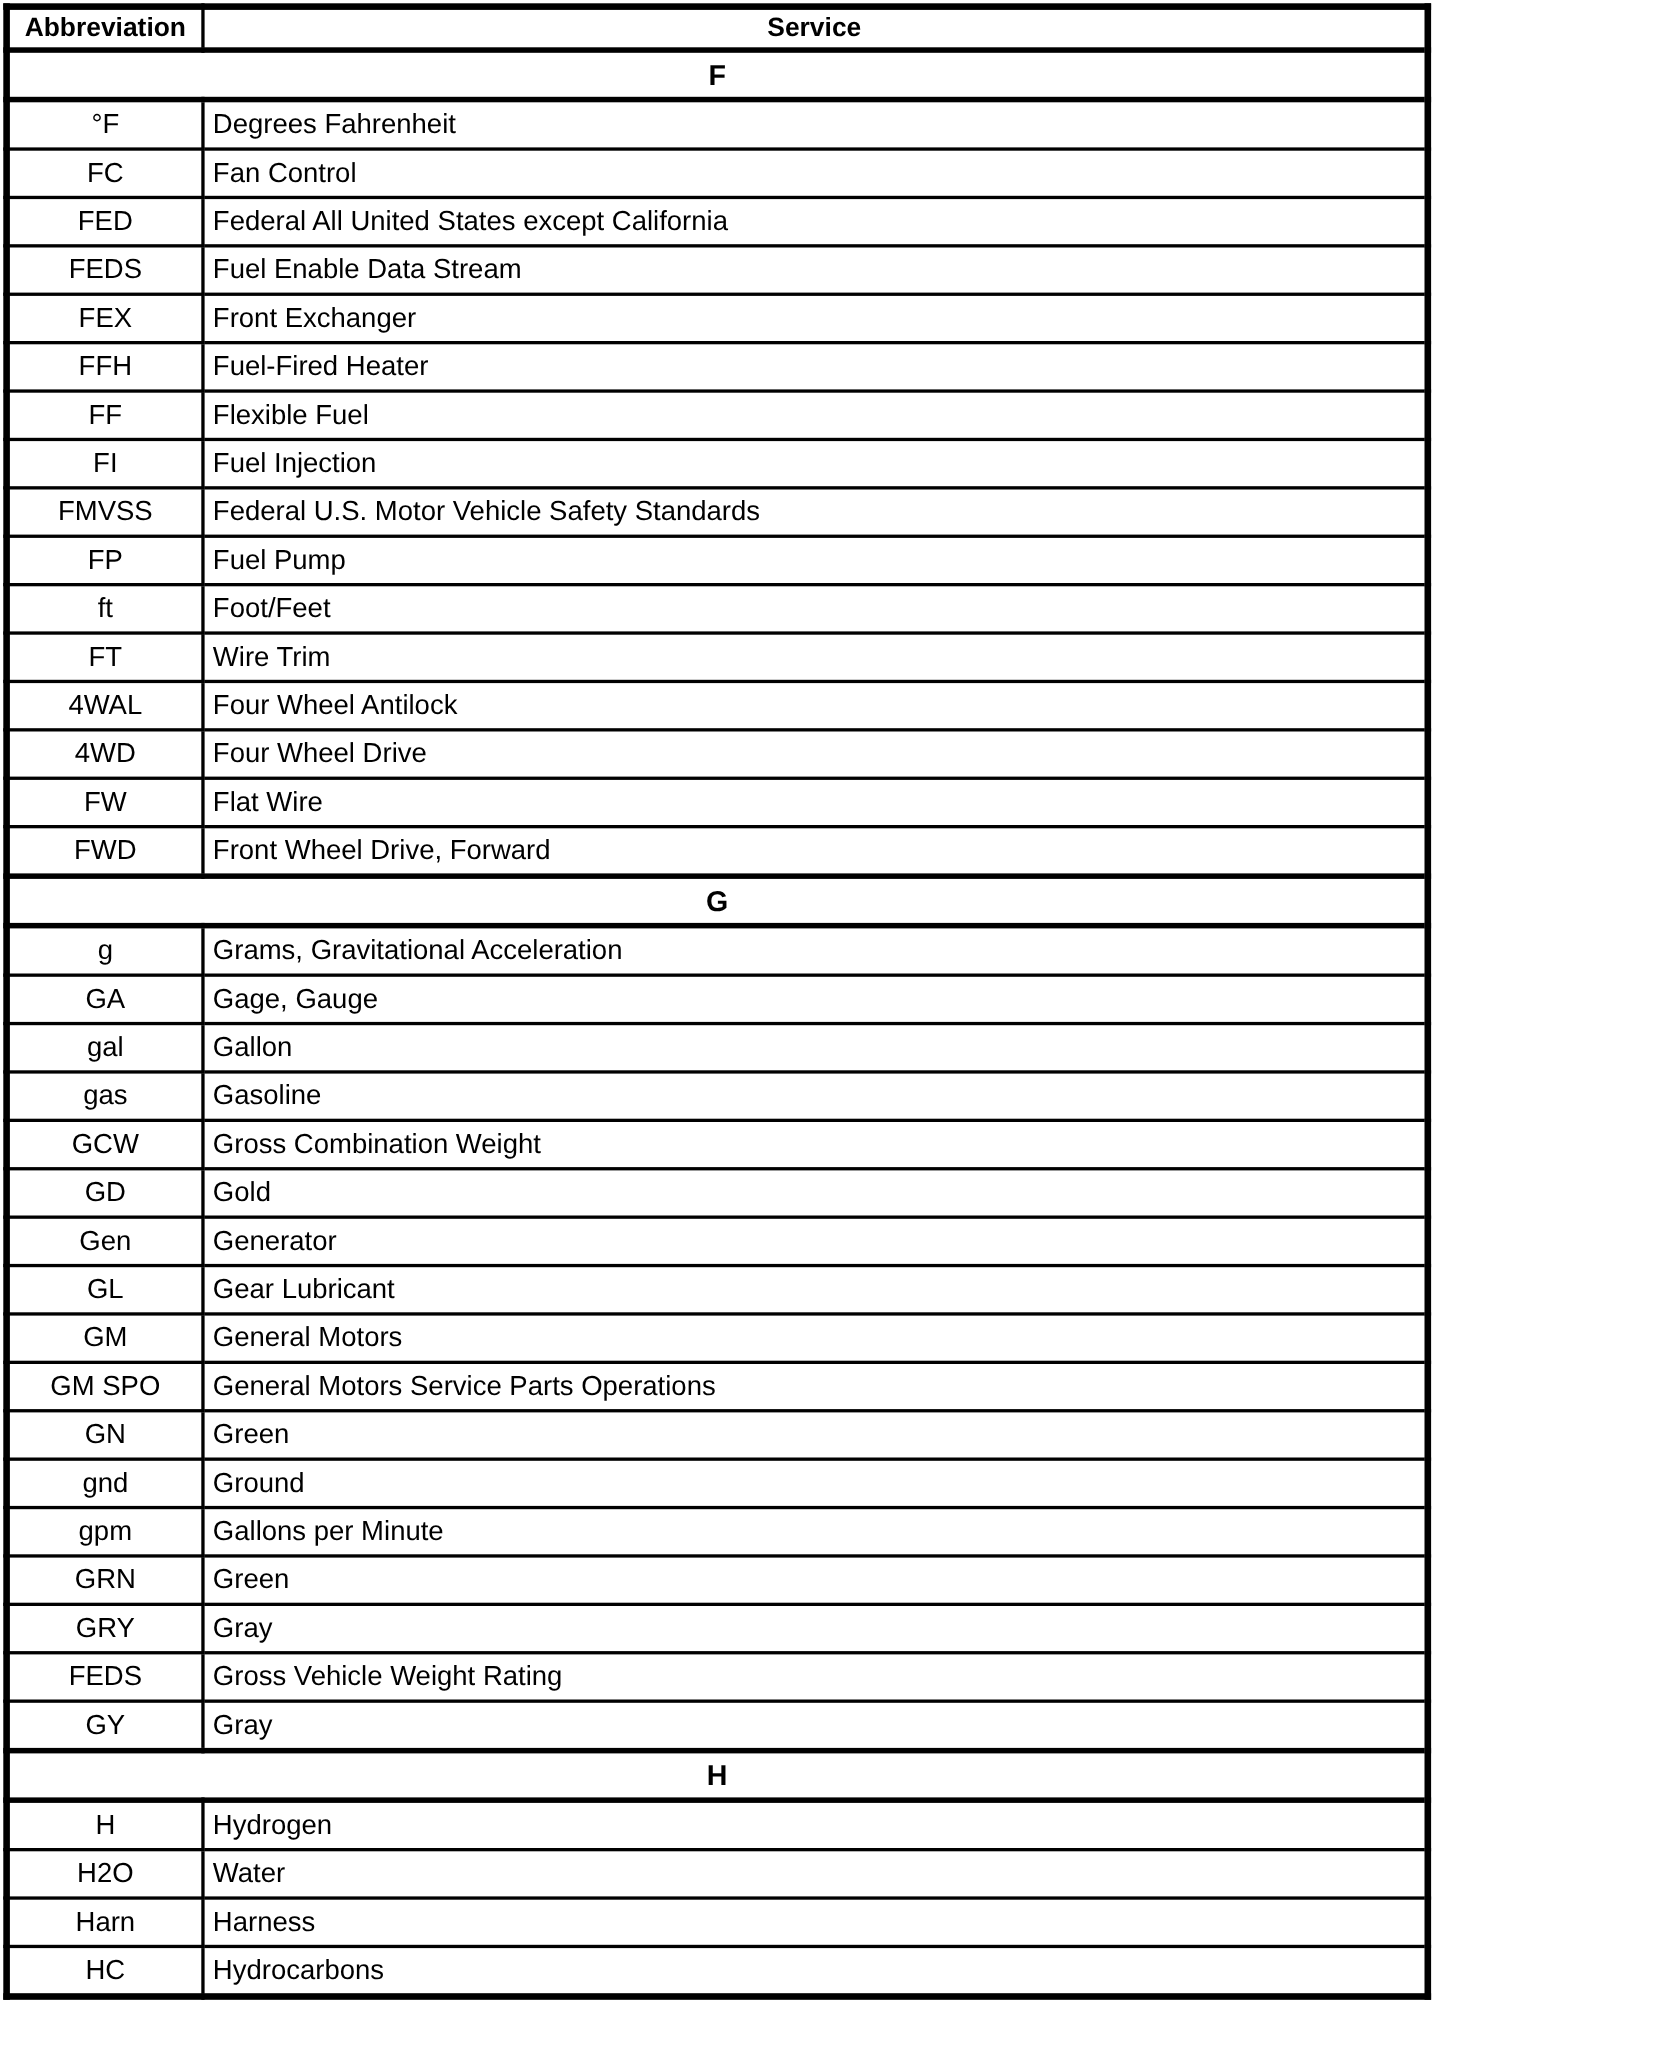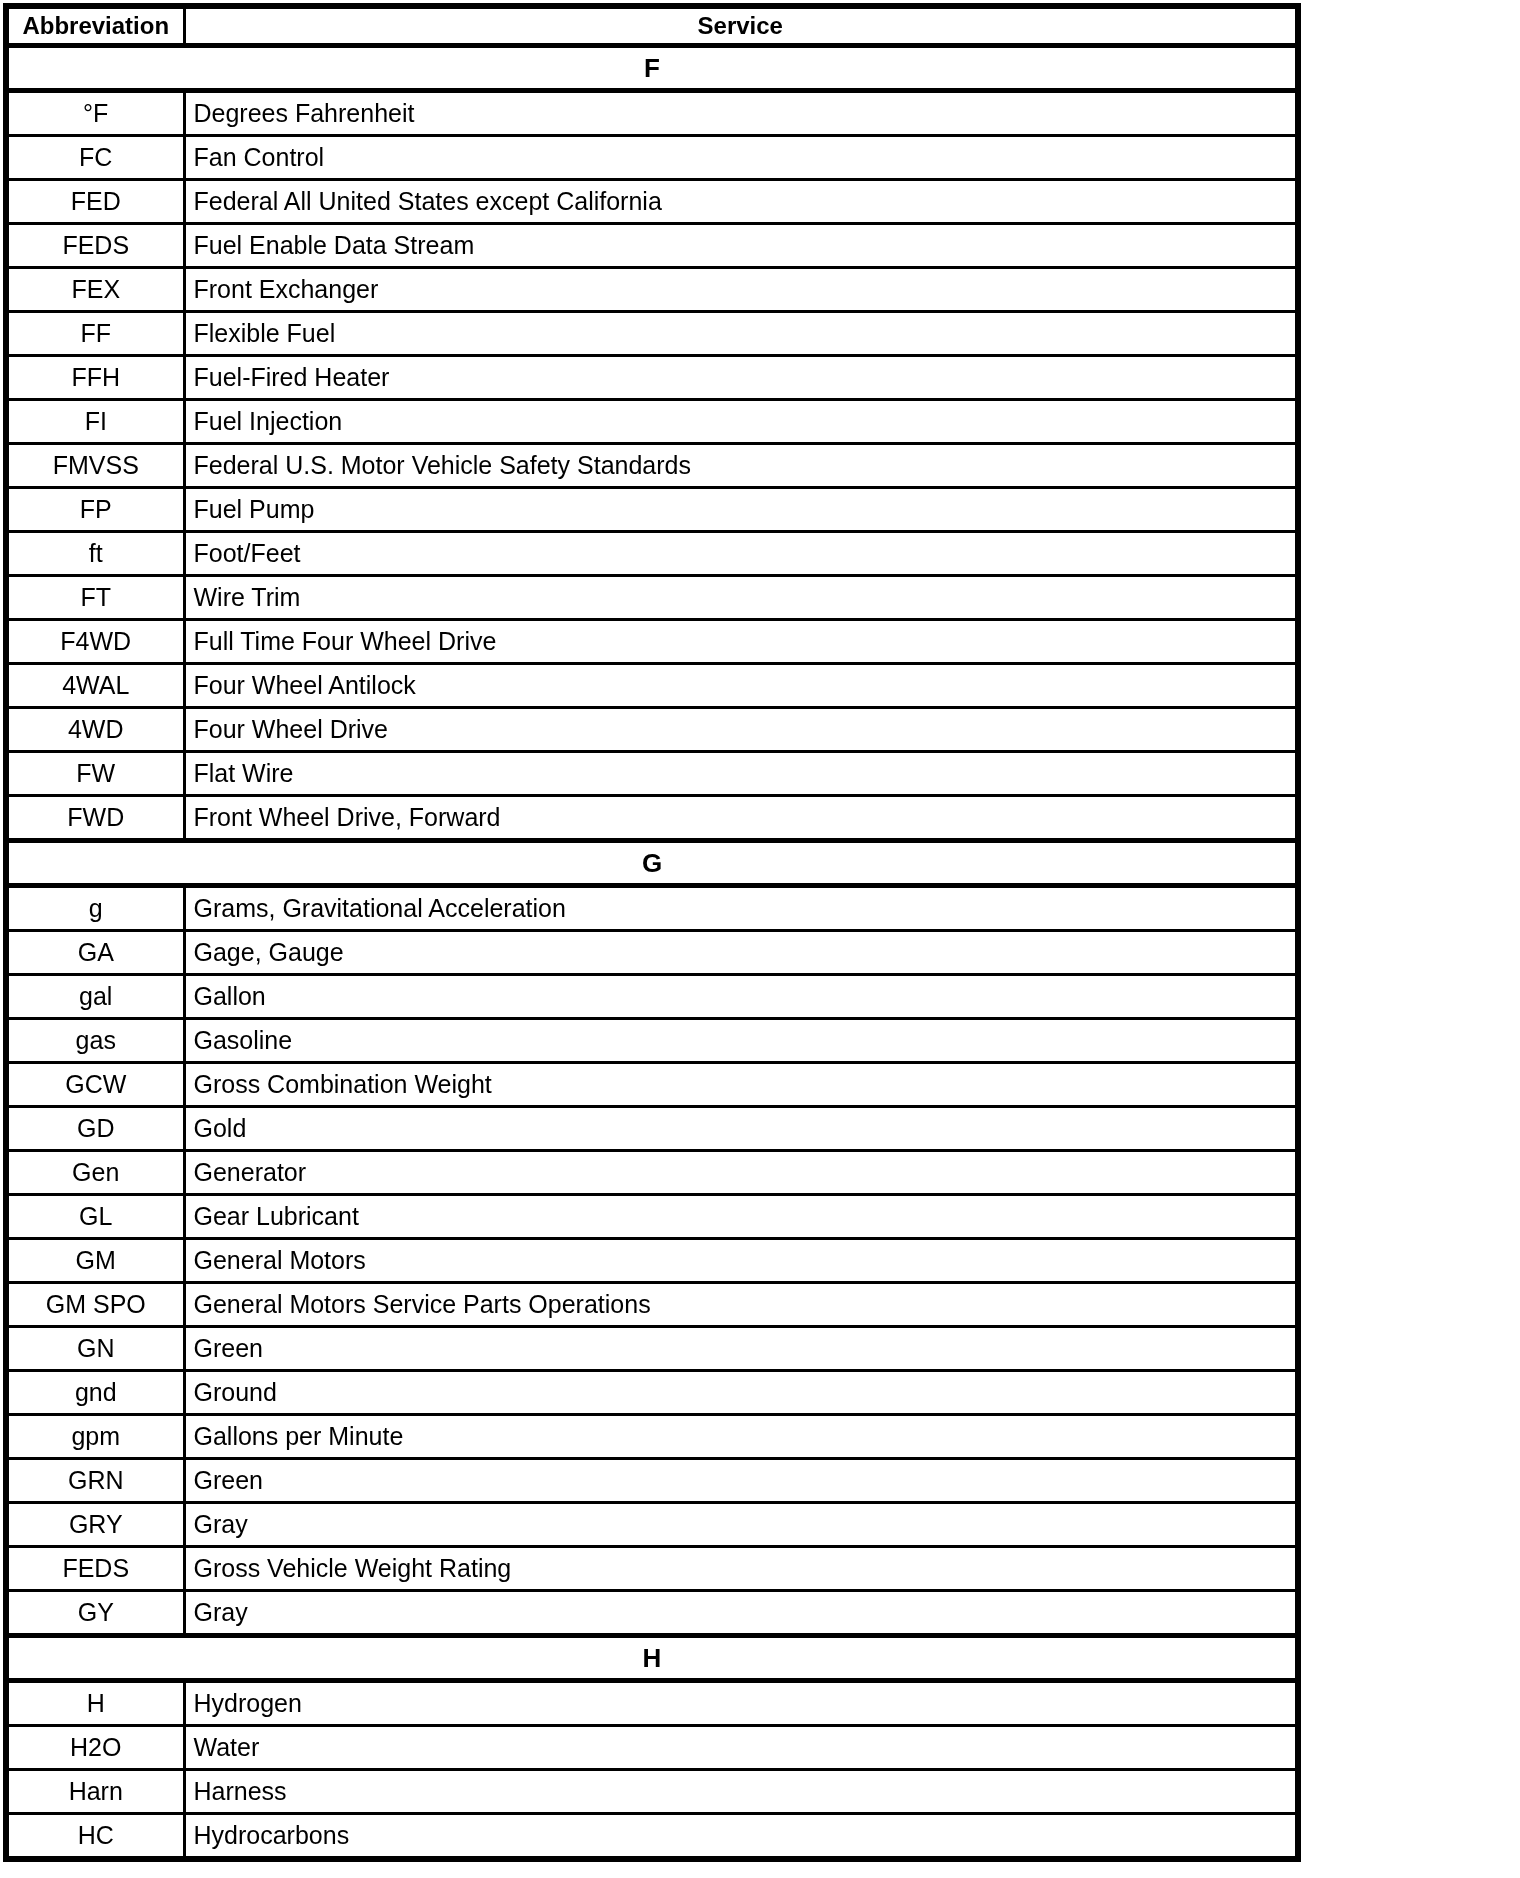--- a/index.html
+++ b/index.html
@@ -90,50 +90,46 @@
         </tr>
         <tr class="entry-row">
           <td class="abbr-cell">FEDS</td>
           <td class="meaning-cell">Fuel Enable Data Stream</td>
         </tr>
         <tr class="entry-row">
           <td class="abbr-cell">FEX</td>
           <td class="meaning-cell">Front Exchanger</td>
         </tr>
         <tr class="entry-row">
+          <td class="abbr-cell">FFH</td>
+          <td class="meaning-cell">Fuel-Fired Heater</td>
+        </tr>
+        <tr class="entry-row">
           <td class="abbr-cell">FF</td>
           <td class="meaning-cell">Flexible Fuel</td>
         </tr>
         <tr class="entry-row">
-          <td class="abbr-cell">FFH</td>
-          <td class="meaning-cell">Fuel-Fired Heater</td>
-        </tr>
-        <tr class="entry-row">
           <td class="abbr-cell">FI</td>
           <td class="meaning-cell">Fuel Injection</td>
         </tr>
         <tr class="entry-row">
           <td class="abbr-cell">FMVSS</td>
           <td class="meaning-cell">Federal U.S. Motor Vehicle Safety Standards</td>
         </tr>
         <tr class="entry-row">
           <td class="abbr-cell">FP</td>
           <td class="meaning-cell">Fuel Pump</td>
         </tr>
         <tr class="entry-row">
           <td class="abbr-cell">ft</td>
           <td class="meaning-cell">Foot/Feet</td>
         </tr>
         <tr class="entry-row">
           <td class="abbr-cell">FT</td>
           <td class="meaning-cell">Wire Trim</td>
-        </tr>
-        <tr class="entry-row">
-          <td class="abbr-cell">F4WD</td>
-          <td class="meaning-cell">Full Time Four Wheel Drive</td>
         </tr>
         <tr class="entry-row">
           <td class="abbr-cell">4WAL</td>
           <td class="meaning-cell">Four Wheel Antilock</td>
         </tr>
         <tr class="entry-row">
           <td class="abbr-cell">4WD</td>
           <td class="meaning-cell">Four Wheel Drive</td>
         </tr>
         <tr class="entry-row">

